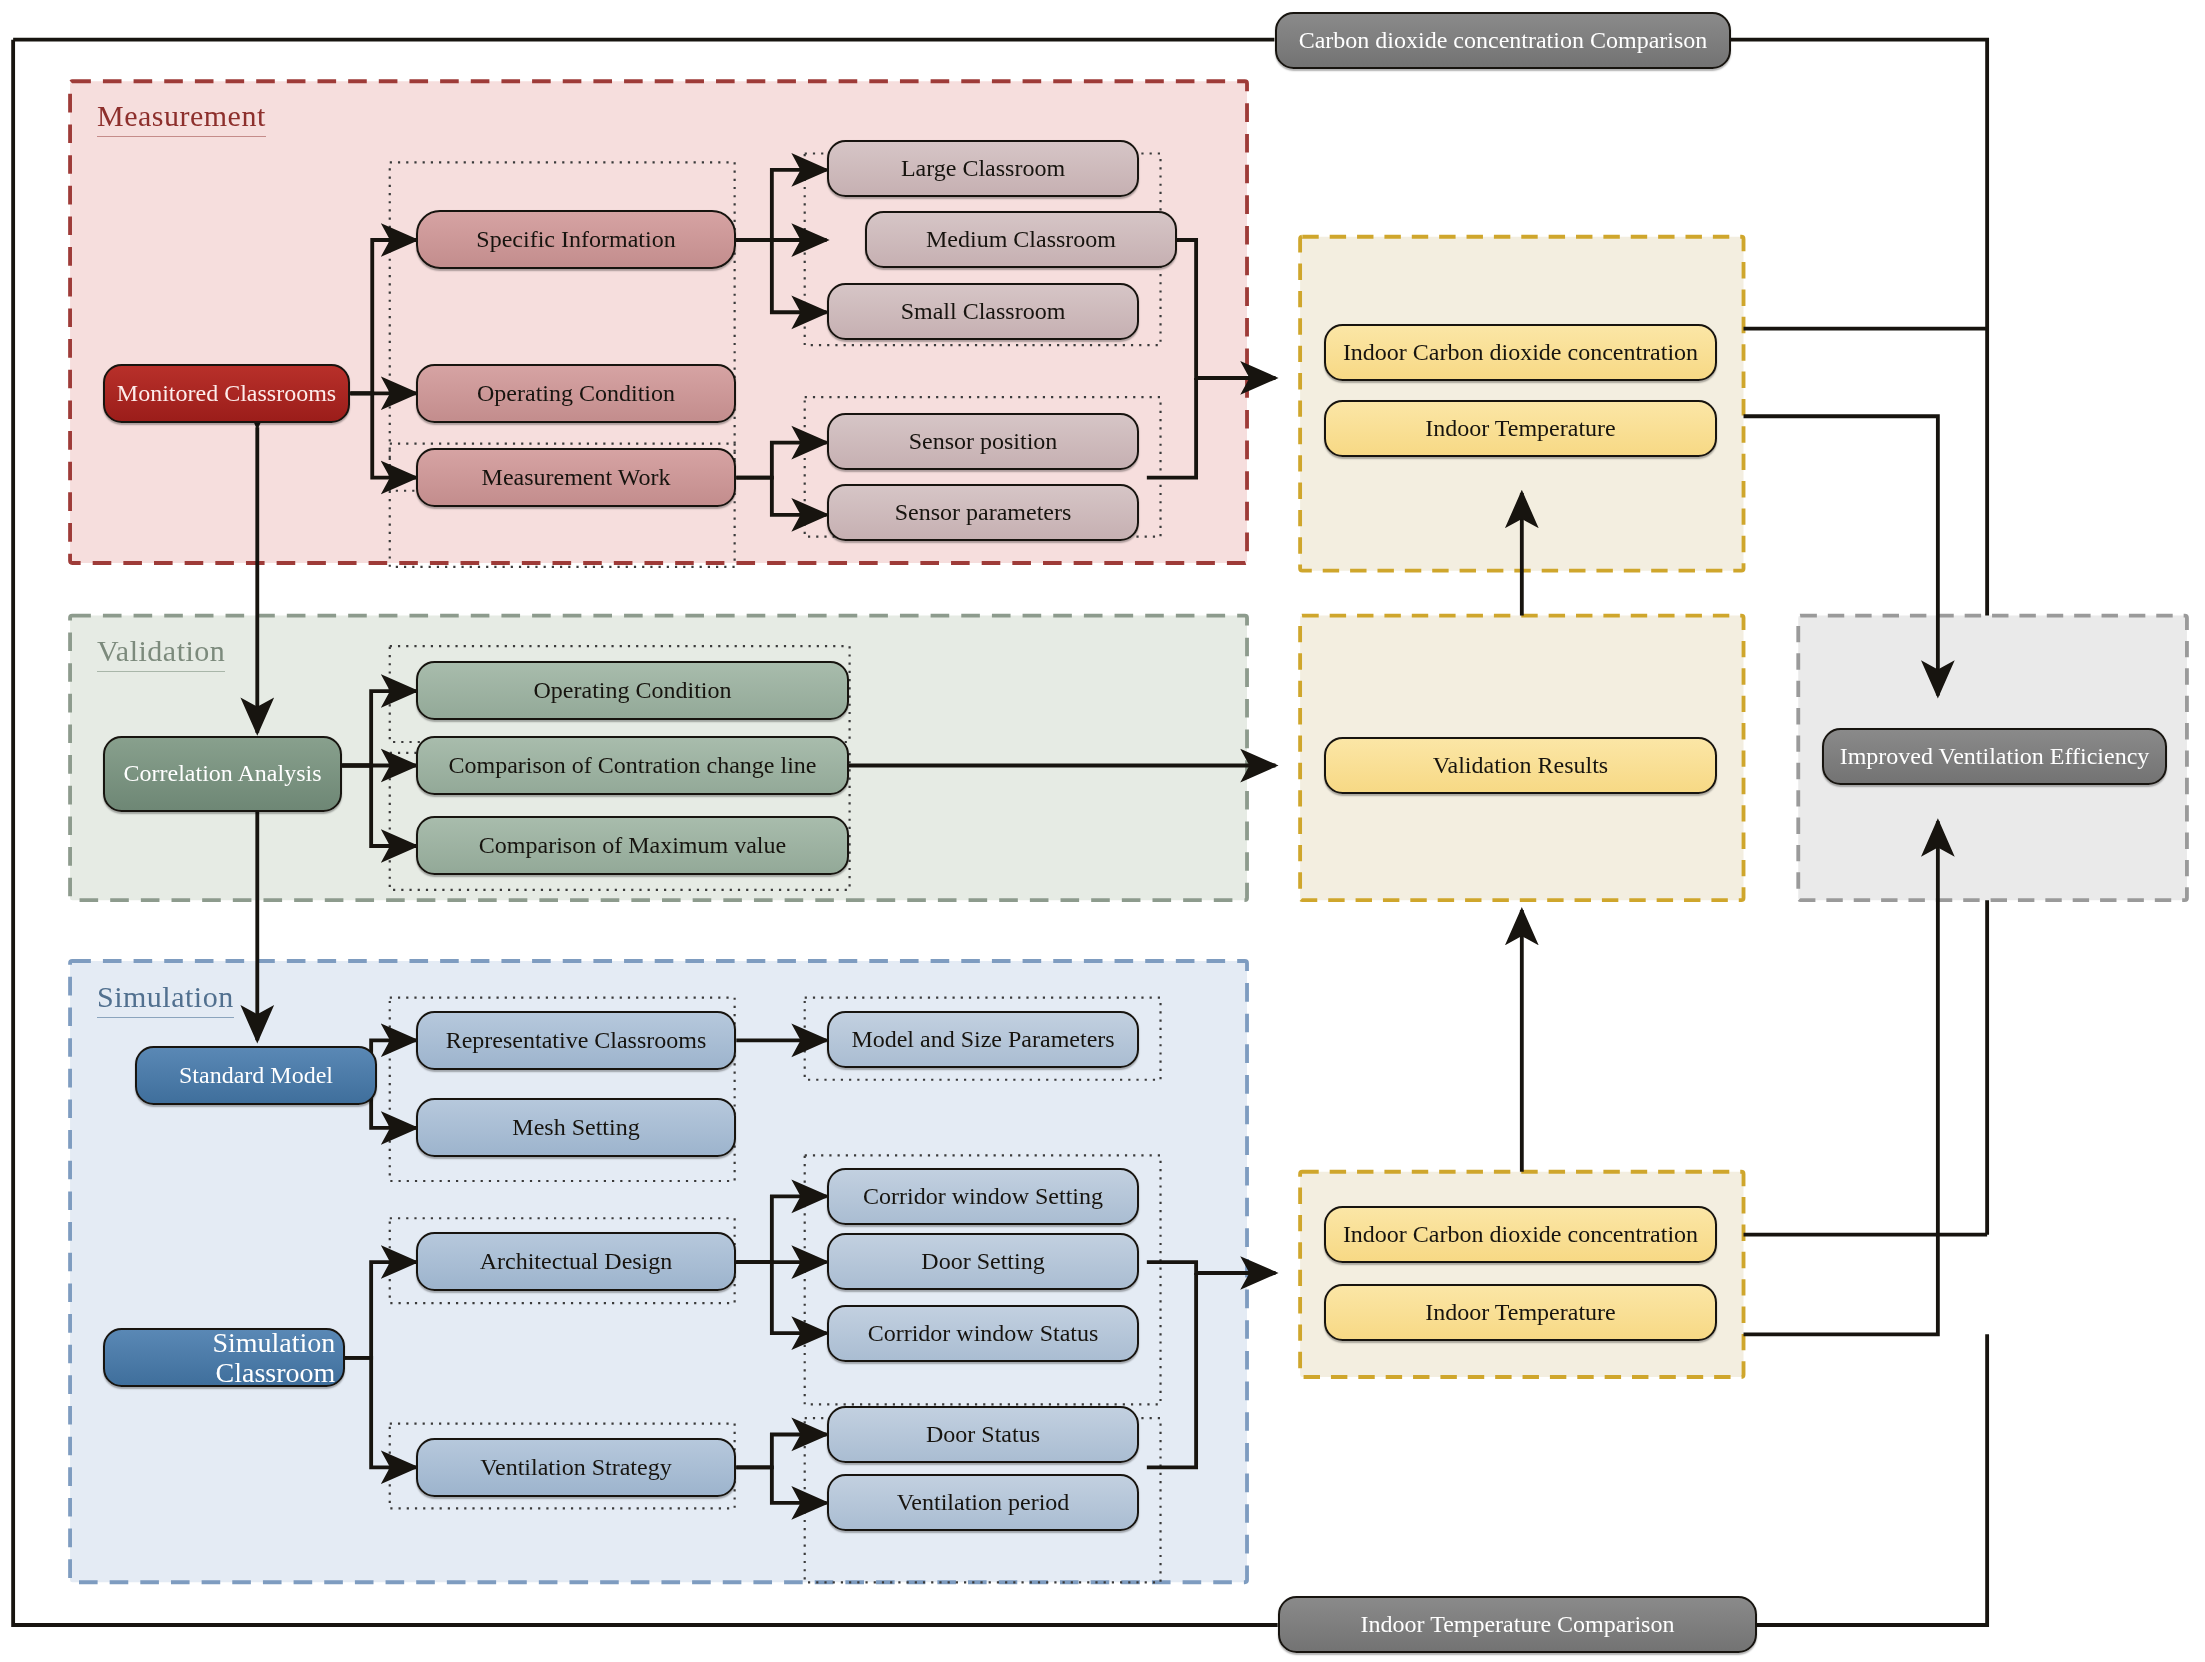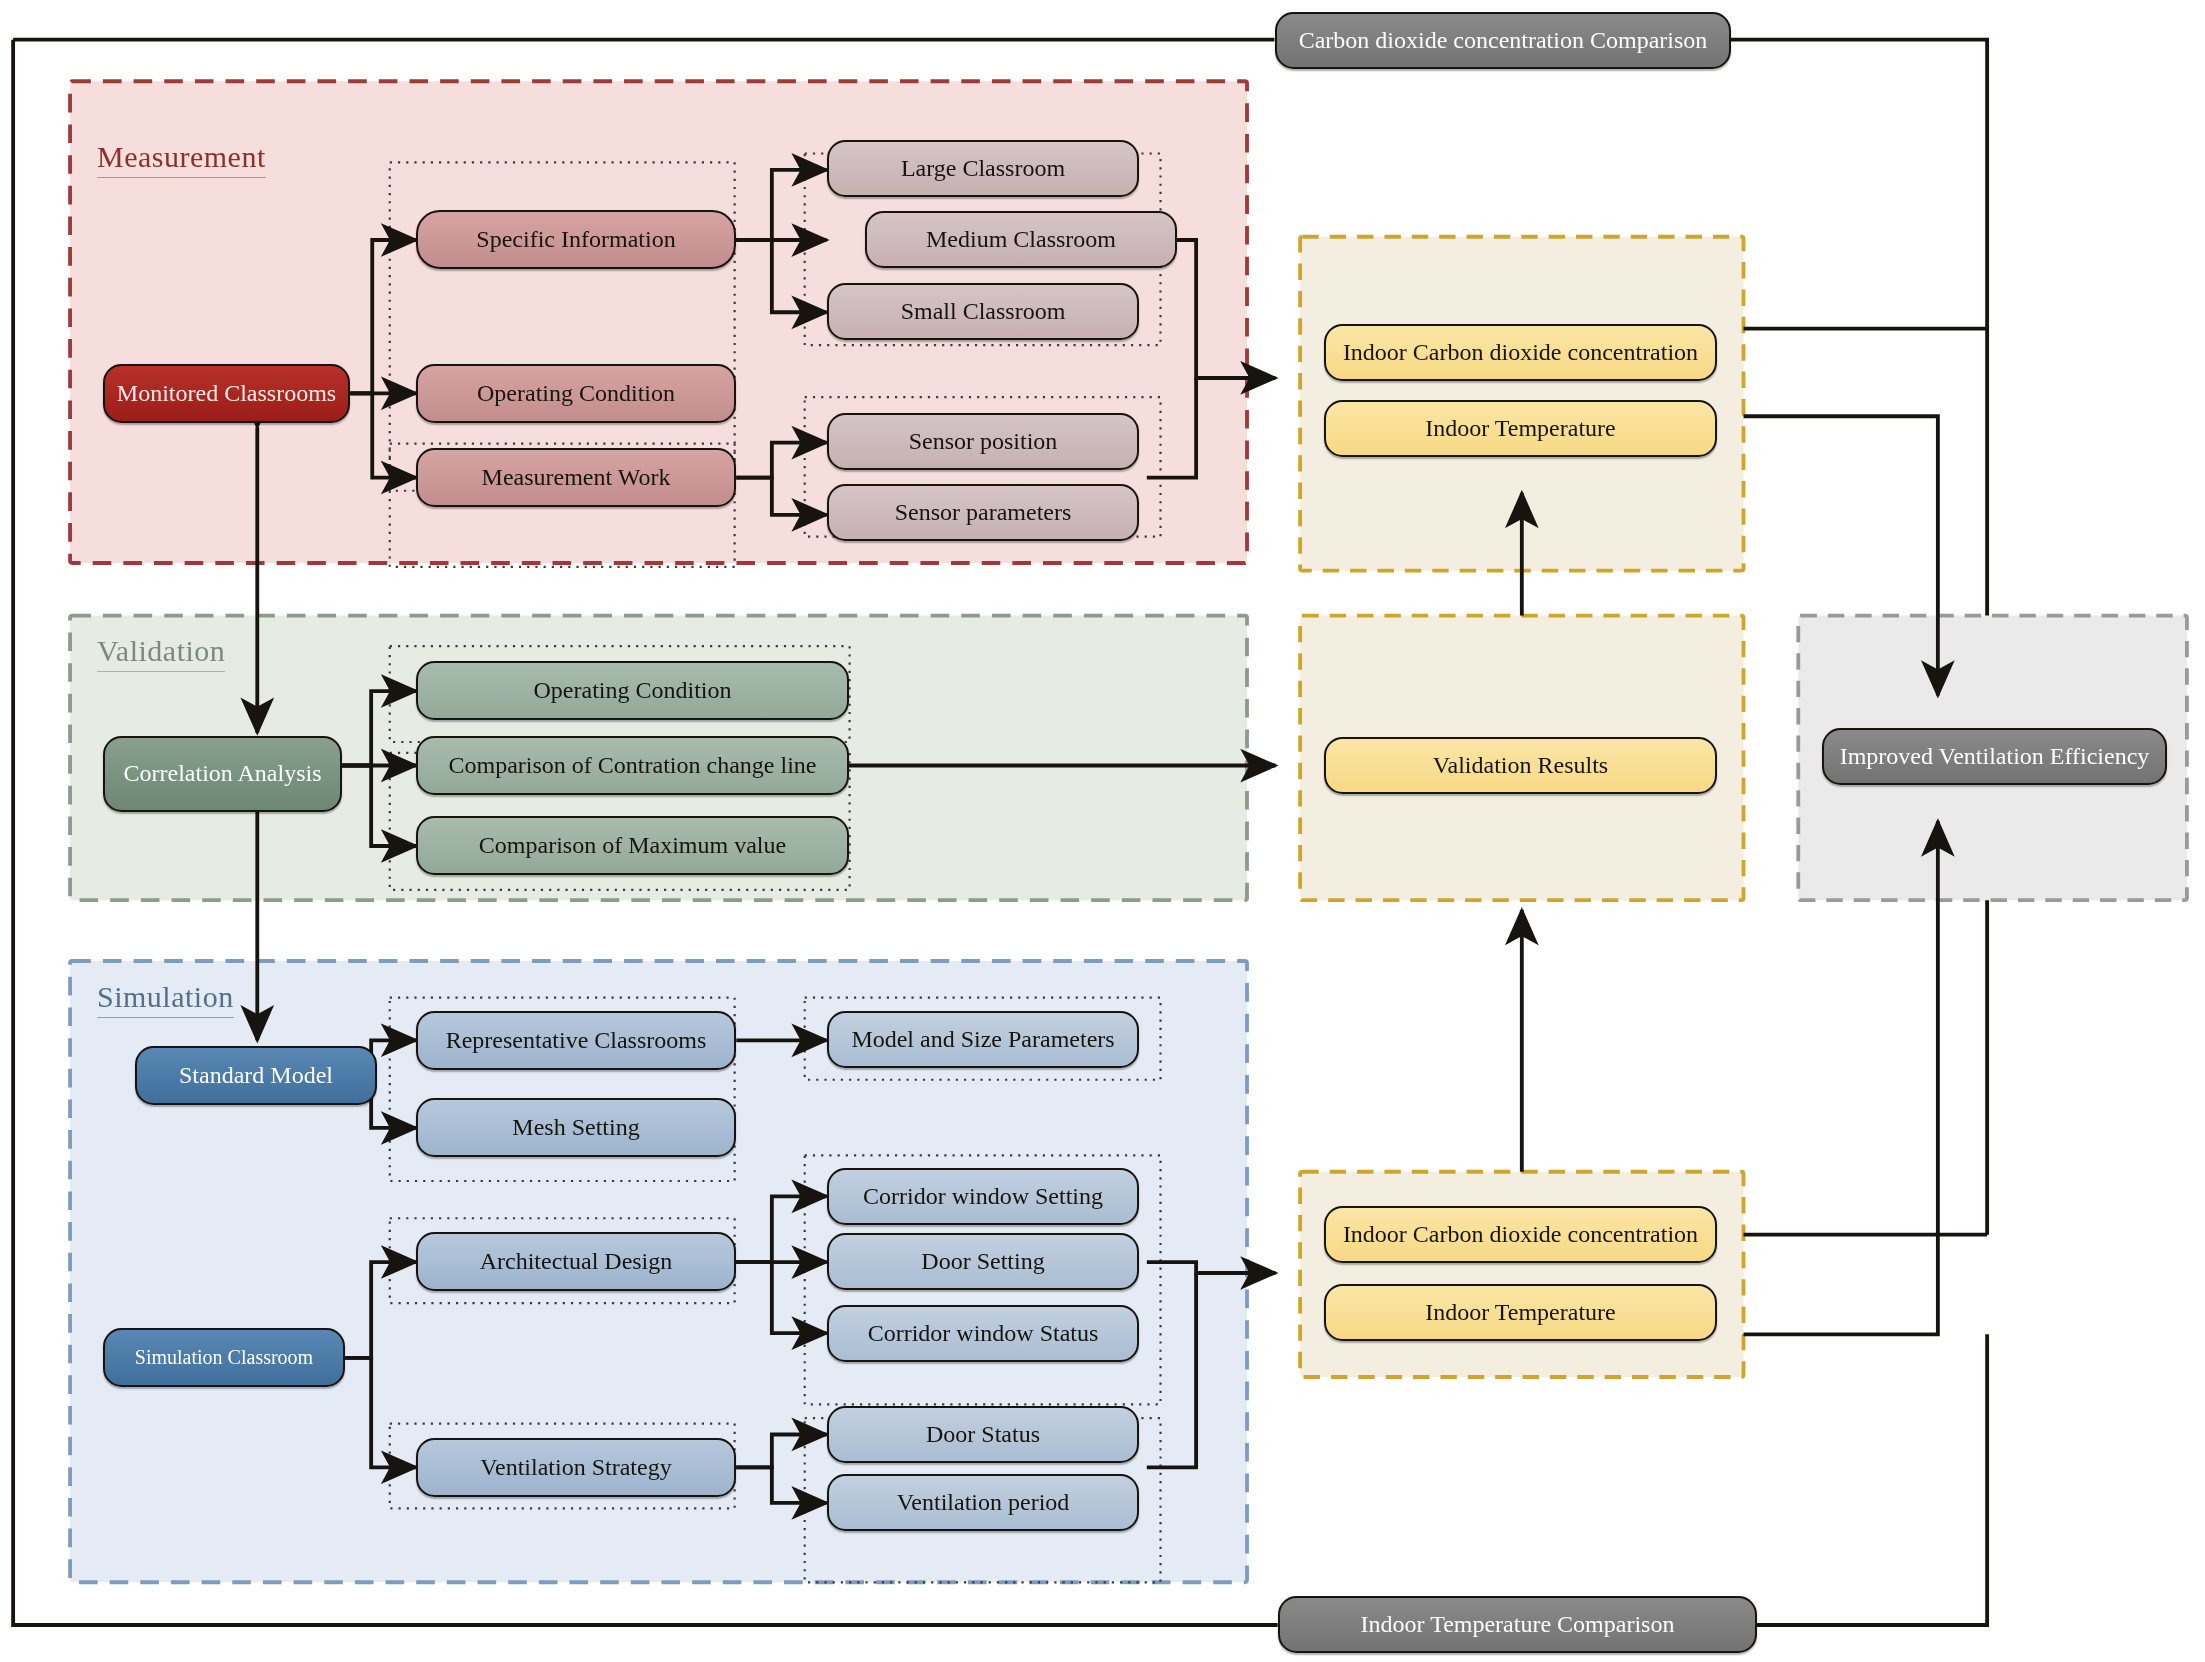--- a/index.html
+++ b/index.html
@@ -130,21 +130,21 @@
       <path d="M3185,600 L3630,600"></path>
 
       <path d="M3185,760 L3540,760 L3540,1270" marker-end="url(#arrow)"></path>
 
       <path d="M3185,2255 L3630,2255"></path>
 
       <path d="M3185,2437 L3540,2437 L3540,1500" marker-end="url(#arrow)"></path>
     </g>
   </svg>
 
-  <div class="grp-label" style="left:97px; top:99px; color:#8d2f2c; border-bottom:1.6px solid #c58c8a;margin-top:41px;">Measurement</div>
+  <div class="grp-label" style="left:97px; top:99px; color:#8d2f2c; border-bottom:1.6px solid #c58c8a;">Measurement</div>
   <div class="grp-label" style="left:97px; top:634px; color:#7c8a7c; border-bottom:1.6px solid #a9b6a9;">Validation</div>
   <div class="grp-label" style="left:97px; top:980px; color:#51708f; border-bottom:1.6px solid #8ba4bd;">Simulation</div>
 
   <div class="nodebox" style="left:103px; top:364px; width:247px; height:59px; background:linear-gradient(#b8302a,#9b1d1a); color:#fdeceb; font-size:24px;">
     <span>Monitored Classrooms</span>
   </div>
 
   <div class="nodebox" style="left:416px; top:210px; width:320px; height:59px; background:linear-gradient(#d6a3a3,#c38d8d); color:#17140f; font-size:24px;border-radius:24px;">
     <span>Specific Information</span>
   </div>
@@ -181,21 +181,21 @@
   <div class="nodebox" style="left:416px; top:736px; width:433px; height:59px; background:linear-gradient(#a8bcac,#93a998); color:#17140f; font-size:24px;font-family:Liberation Serif, serif;">
     <span>Comparison of Contration change line</span>
   </div>
   <div class="nodebox" style="left:416px; top:816px; width:433px; height:59px; background:linear-gradient(#a8bcac,#93a998); color:#17140f; font-size:24px;">
     <span>Comparison of Maximum value</span>
   </div>
 
   <div class="nodebox" style="left:103px; top:1046px; width:242px; height:59px; background:linear-gradient(#5a88b5,#3f6f9c); color:#ffffff; font-size:24px;margin-left:32px;">
     <span>Standard Model</span>
   </div>
-  <div class="nodebox" style="left:103px; top:1328px; width:242px; height:59px; background:linear-gradient(#5a88b5,#3f6f9c); color:#ffffff; font-size:20px;">
+  <div class="nodebox" style="left:103px; top:1328px; width:242px; height:59px; background:linear-gradient(#5a88b5,#3f6f9c); color:#ffffff; font-size:28px;text-align:right;">
     <span>Simulation Classroom</span>
   </div>
 
   <div class="nodebox" style="left:416px; top:1011px; width:320px; height:59px; background:linear-gradient(#b6c8dc,#9db4cd); color:#17140f; font-size:24px;">
     <span>Representative Classrooms</span>
   </div>
   <div class="nodebox" style="left:416px; top:1098px; width:320px; height:59px; background:linear-gradient(#b6c8dc,#9db4cd); color:#17140f; font-size:24px;">
     <span>Mesh Setting</span>
   </div>
   <div class="nodebox" style="left:827px; top:1011px; width:312px; height:57px; background:linear-gradient(#c2d0e0,#aabdd2); color:#17140f; font-size:24px;">

